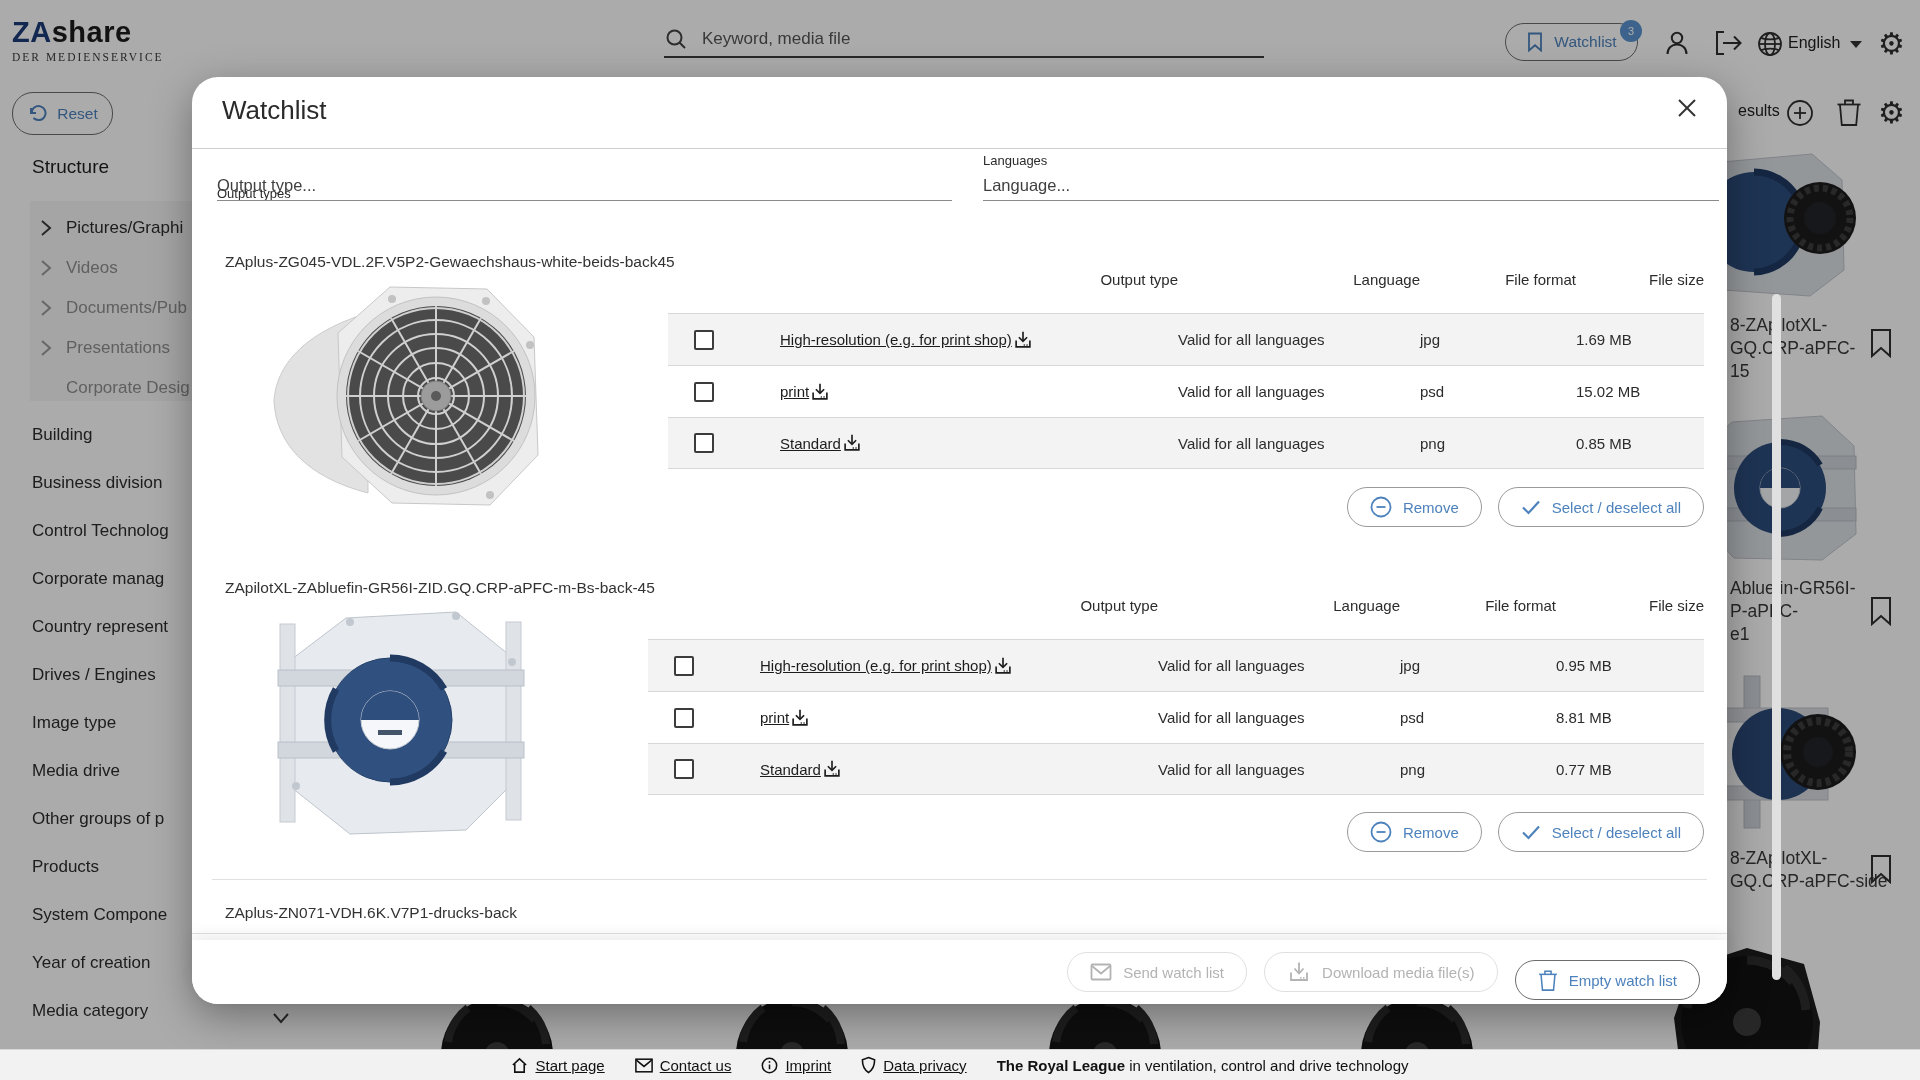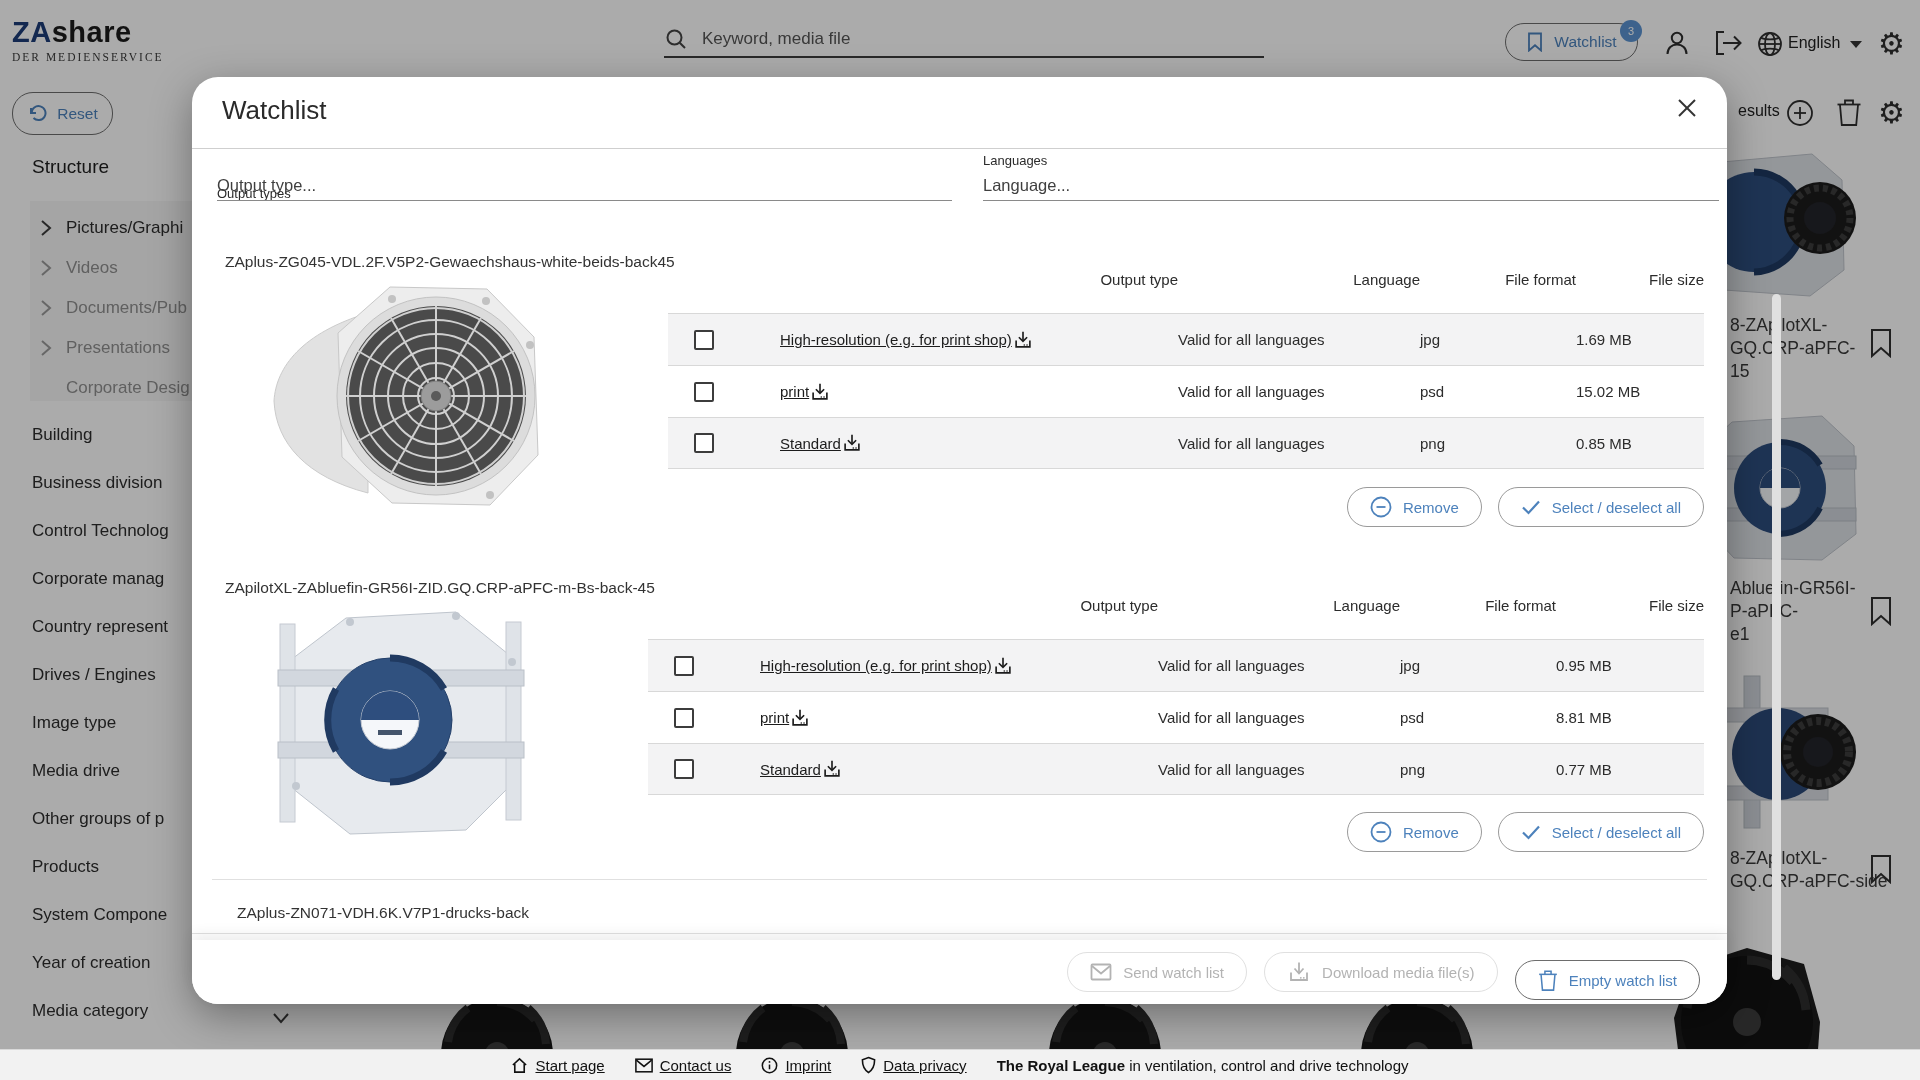--- a/index.html
+++ b/index.html
@@ -572,21 +572,21 @@
       </button>
       <button class="btn">
         <svg width="20" height="16" viewBox="0 0 20 16" fill="none" stroke="#4d82bc" stroke-width="2.2">
             <path d="M2 8.5 L7.5 14 L18 2.5"></path>
           </svg>
         <span>Select / deselect all</span>
       </button>
     </div>
 
     <div class="m-div2"></div>
-    <div class="p-name" style="top:827px;margin-left:12px;">ZAplus-ZN071-VDH.6K.V7P1-drucks-back</div>
+    <div class="p-name" style="top:827px;">ZAplus-ZN071-VDH.6K.V7P1-drucks-back</div>
     <div class="m-div3"></div>
 
     <div class="m-bottom">
       <button class="btn disabled">
         <svg width="22" height="18" viewBox="0 0 22 18" fill="none" stroke="#b3b3b3" stroke-width="1.8">
             <rect x="1.5" y="1.5" width="19" height="15" rx="1"></rect>
             <path d="M2 3 L11 10.5 L20 3"></path>
           </svg>
         <span>Send watch list</span>
       </button>

